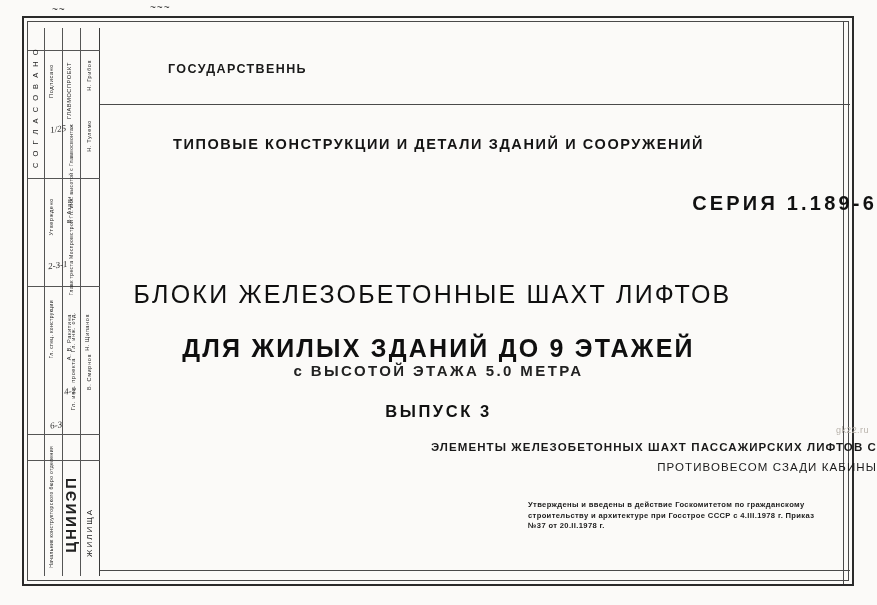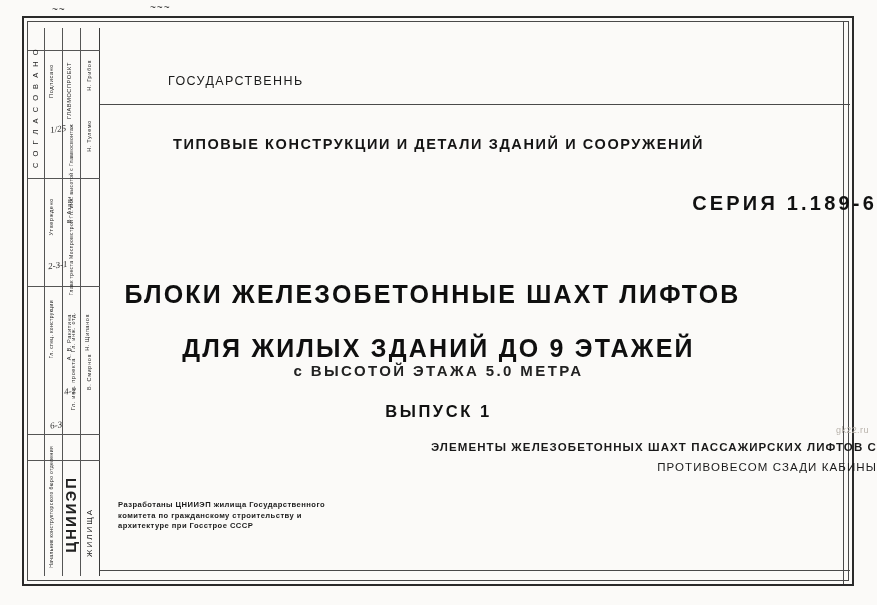--- a/index.html
+++ b/index.html
@@ -103,23 +103,23 @@
     font-size: 9px;
     color: #2b2b2b;
     transform: rotate(-8deg);
     white-space: nowrap;
   }
 
   
   .gos {
     position: absolute;
     left: 168px;
-    top: 74px;
+    top: 62px;
     font-size: 12.5px;
-    font-weight: normal;
+    font-weight: bold;
     letter-spacing: 1.4px;
     color: #1a1a1a;
   }
 
   .line-rule {
     position: absolute;
     left: 100px;
     width: 750px;
     border-top: 1px solid #4a4a4a;
   }
@@ -152,21 +152,21 @@
     font-weight: bold;
     letter-spacing: 3.2px;
     color: #111;
   }
   .t-main1 {
     position: absolute;
     left: 0; right: 12px;
     top: 280px;
     text-align: center;
     font-size: 25px;
-    font-weight: bold;
+    font-weight: normal;
     letter-spacing: 2.2px;
     color: #0f0f0f;
   }
   .t-main2 {
     position: absolute;
     left: 0; right: 0;
     top: 318px;
     text-align: center;
     font-size: 25px;
     font-weight: bold;
@@ -311,20 +311,20 @@
 
   <div class="gos">ГОСУДАРСТВЕННЬ</div>
 
   <div class="t-series-kind">ТИПОВЫЕ КОНСТРУКЦИИ И ДЕТАЛИ ЗДАНИЙ И СООРУЖЕНИЙ</div>
   <div class="t-series">СЕРИЯ 1.189-6</div>
 
   <div class="t-main1">БЛОКИ  ЖЕЛЕЗОБЕТОННЫЕ  ШАХТ ЛИФТОВ</div>
   <div class="t-main2">ДЛЯ ЖИЛЫХ ЗДАНИЙ ДО 9 ЭТАЖЕЙ</div>
   <div class="t-height">с  ВЫСОТОЙ   ЭТАЖА   5.0  МЕТРА</div>
 
-  <div class="t-issue">ВЫПУСК 1</div>
+  <div class="t-issue">ВЫПУСК 3</div>
   <div class="t-sub1">ЭЛЕМЕНТЫ  ЖЕЛЕЗОБЕТОННЫХ  ШАХТ  ПАССАЖИРСКИХ  ЛИФТОВ  С</div>
   <div class="t-sub2">ПРОТИВОВЕСОМ  СЗАДИ  КАБИНЫ</div>
 
-  <div class="footer-left">Разработаны ЦНИИЭП жилища Государственного комитета по гражданскому строительству и архитектуре при Госстрое СССР</div>
+  <div class="footer-right">Утверждены и введены в действие Госкомитетом по гражданскому строительству и архитектуре при Госстрое СССР с 4.III.1978 г. Приказ №37 от 20.II.1978 г.</div>
 
   <div class="watermark">gk22.ru</div>
 </div>
 
 </body></html>

